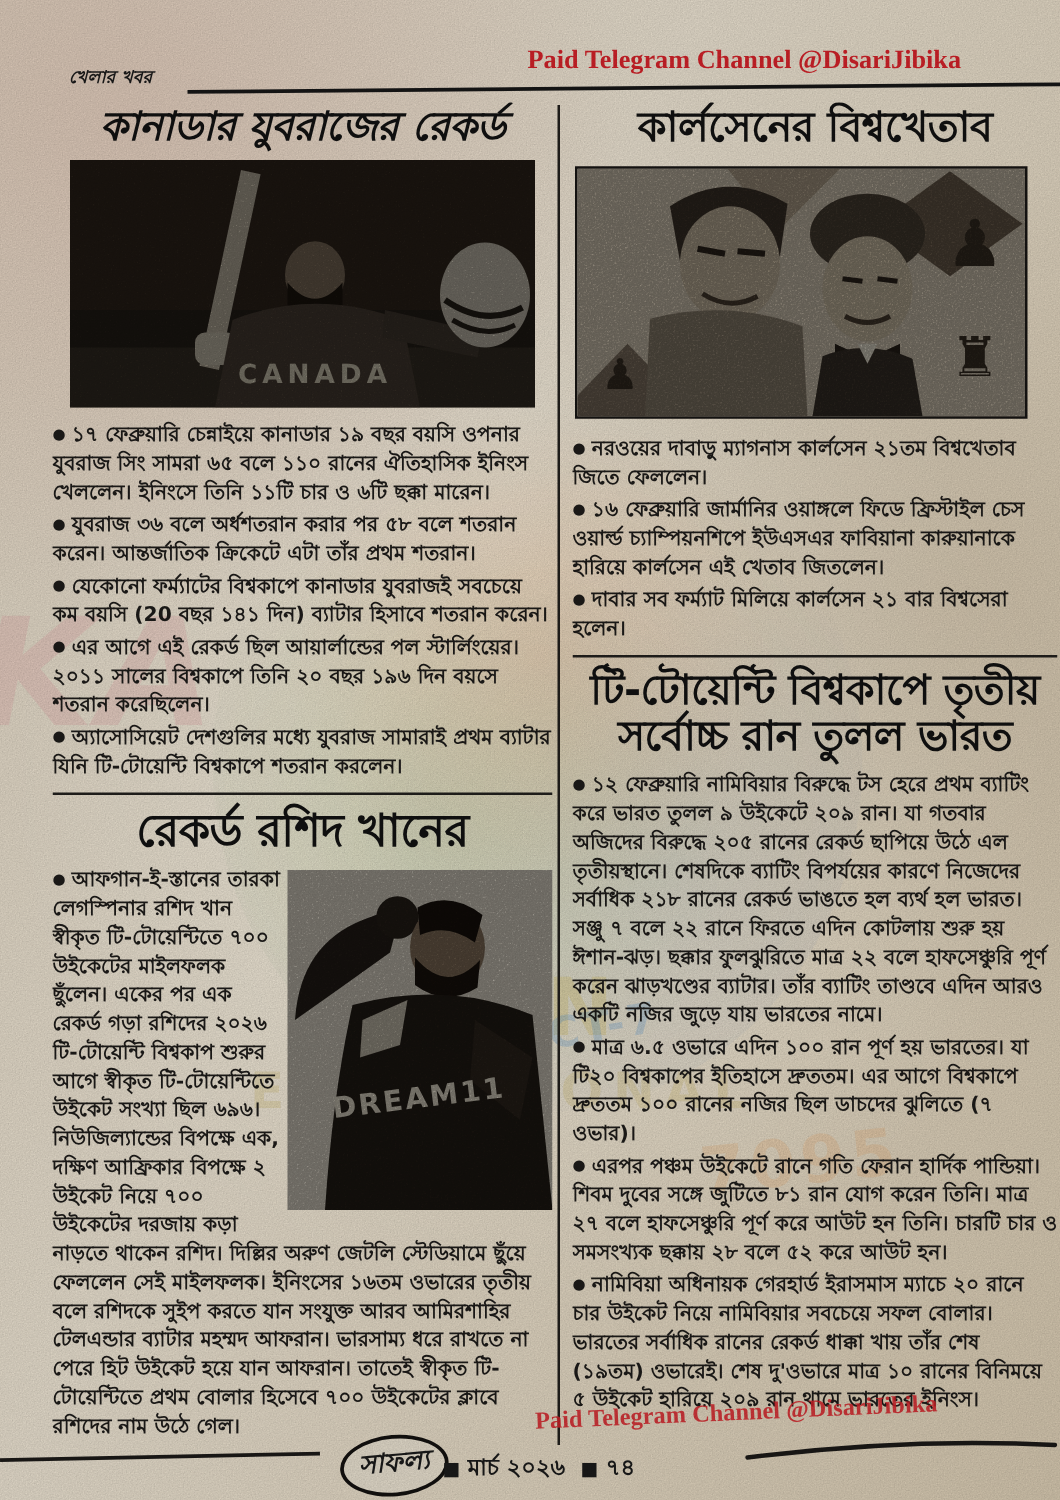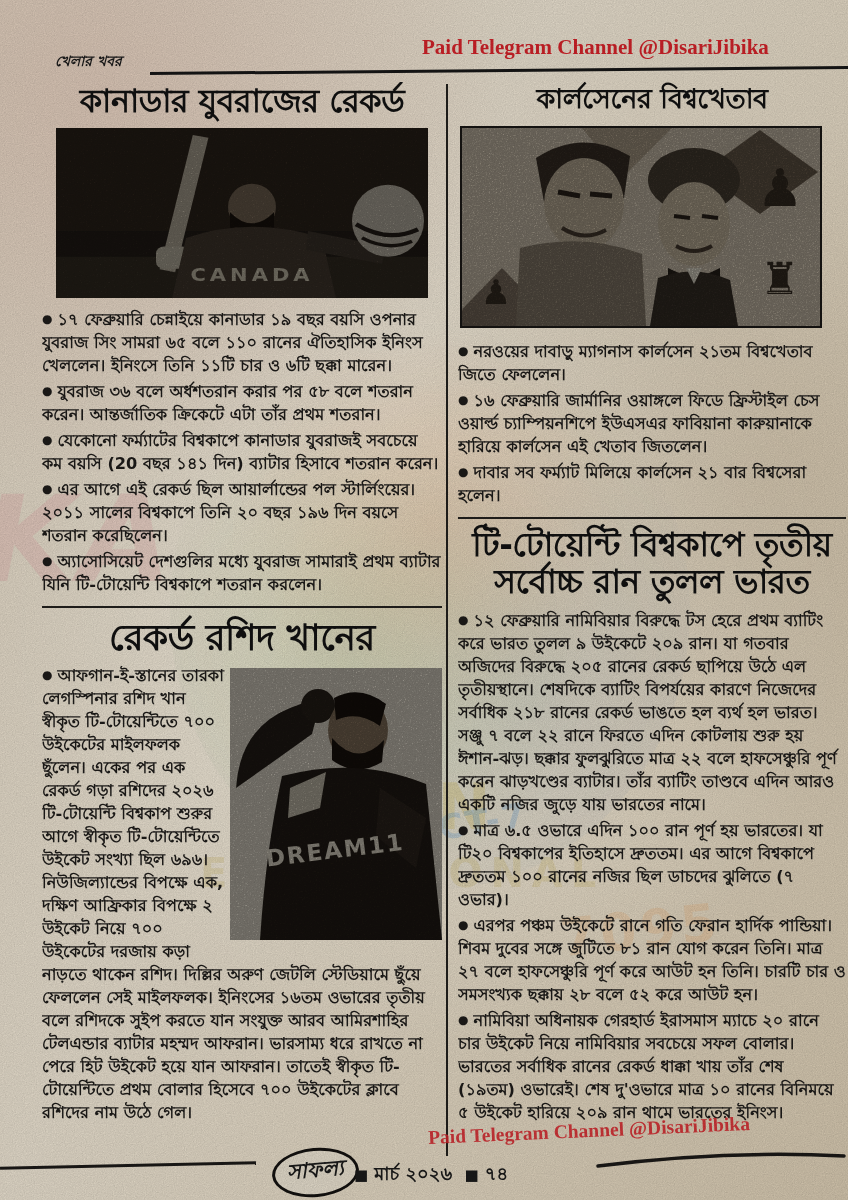--- a/index.html
+++ b/index.html
@@ -40,33 +40,33 @@
   .kicker { position:absolute; left:55px; top:50px; font-size:14px; font-weight:bold; font-style:italic; }
   .top-rule { position:absolute; left:150px; top:69px; width:698px; height:3px; background:#171717; transform:rotate(-.5deg); }
 
   .v-divider { position:absolute; left:446px; top:84px; width:2px; height:1072px; background:#22201d; }
 
   .col { position:absolute; top:82px; overflow:hidden; }
   .col-left  { left:42px;  width:400px; height:1076px; }
   .col-right { left:458px; width:388px; height:1084px; }
 
   .headline { font-weight:bold; text-align:center; line-height:1.12; color:#121212; letter-spacing:-.5px; }
-  .h-left1  { font-size:32px; margin:2px 0 8px; }
-  .h-right1 { font-size:27px; margin:2px 0 12px; }
+  .h-left1  { font-size:32px; margin:2px 0 8px;font-style:italic; }
+  .h-right1 { font-size:33px; margin:2px 0 12px; }
   .h-left2  { font-size:36px; margin:10px 0 6px; }
   .h-right2 { font-size:33px; margin:8px 0 8px; }
 
   .body-text { font-size:16.2px; font-weight:bold; line-height:1.42; color:#1e1c1a; }
   .body-text p { margin:0 0 3px; }
   .bullet { font-size:12px; margin-right:5px; position:relative; top:-2px; }
 
   .sec-divider { border:none; border-top:2px solid #23211e; margin:10px 0 2px; }
 
   .photo-frame { position:relative; }
-  .photo-left1 { width:372px; height:170px; margin:0 0 10px 14px; }
+  .photo-left1 { width:372px; height:198px; margin:0 0 10px 14px; }
   .photo-right1 { width:362px; height:202px; margin:0 0 12px 2px; border:2px solid #171513; }
   .photo-bowler { float:right; width:212px; height:272px; margin:4px 0 2px 6px; }
   .photo-frame svg { display:block; width:100%; height:100%; }
 
   .footer { position:absolute; left:0; top:1146px; width:848px; height:46px; }
   .footer-line-left { position:absolute; left:0; top:18px; width:256px; height:3px; background:#1c1a18; transform:rotate(-1.2deg); }
   .footer-logo {
     position:absolute; left:272px; top:2px; font-size:21px; font-weight:bold; font-style:italic;
     border:3px solid #141210; border-radius:50%; padding:3px 12px 5px; transform:rotate(-5deg); background:rgba(235,228,214,.6);
   }

